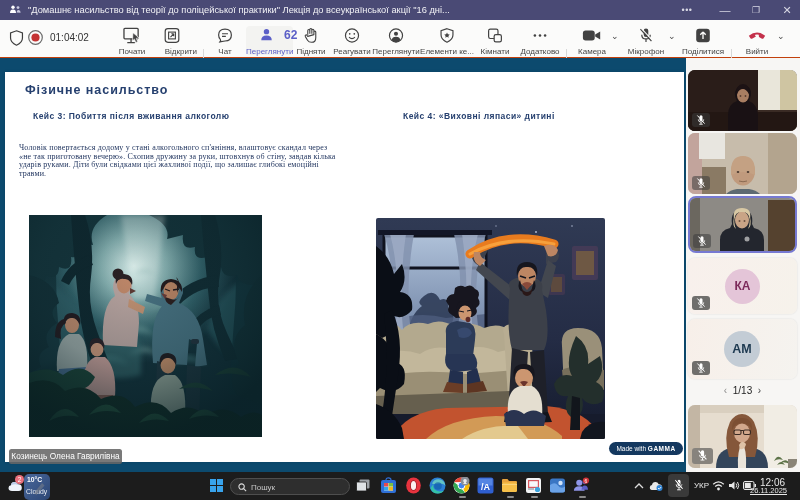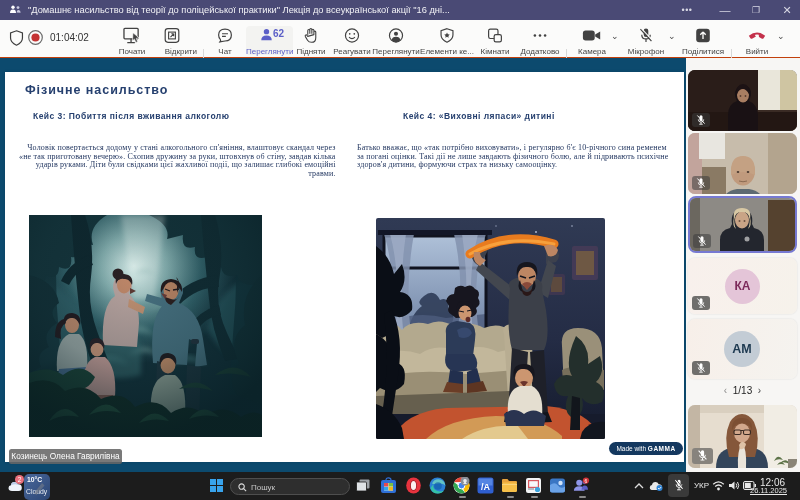--- a/index.html
+++ b/index.html
@@ -92,21 +92,21 @@
           <path d="M6.5 8 H13.5 M6.5 11 H11" stroke="#424242" stroke-width="1.3"></path>
         </svg>
       <div class="lbl">Чат</div>
     </div>
     <div class="abs" style="left:246px;top:6px;width:47px;height:29px;background:#f3f3f1;border-radius:4px;"></div>
     <div class="tbtn" style="left:246px;width:47px;">
       <svg style="left:13px;transform:none;" width="15" height="16" viewBox="0 0 20 20">
           <circle cx="10" cy="5.5" r="3.6" fill="#5b5fc7"></circle>
           <path d="M3 17 Q3 10.5 10 10.5 Q17 10.5 17 17 Z" fill="#5b5fc7"></path>
         </svg>
-      <div class="abs" style="left:27px;top:5px;font-size:10px;font-weight:bold;color:#5b5fc7;">62</div>
+      <div class="abs" style="left:38px;top:5px;font-size:12px;font-weight:bold;color:#5b5fc7;">62</div>
       <div class="lbl" style="color:#5b5fc7;">Переглянути</div>
     </div>
     <div class="tbtn" style="left:289px;width:44px;">
       <svg width="17" height="17" viewBox="0 0 20 20">
           <path d="M6.2 9 V4.4 Q6.2 3 7.4 3 Q8.6 3 8.6 4.4 V8 M8.6 8 V3.2 Q8.6 1.8 9.8 1.8 Q11 1.8 11 3.2 V8 M11 8 V4 Q11 2.7 12.2 2.7 Q13.4 2.7 13.4 4 V9 M13.4 9 V6 Q13.4 4.8 14.5 4.8 Q15.6 4.8 15.6 6 V12.5 Q15.6 18 10.7 18 Q7.4 18 5.9 15.5 L3.4 11.3 Q2.7 10 3.8 9.4 Q4.8 8.9 5.5 10 L6.2 11 Z" fill="none" stroke="#424242" stroke-width="1.3" stroke-linejoin="round"></path>
         </svg>
       <div class="lbl">Підняти</div>
     </div>
     <div class="tbtn" style="left:326px;width:52px;">
       <svg width="17" height="17" viewBox="0 0 20 20">
@@ -183,22 +183,21 @@
       <div class="lbl">Вийти</div>
     </div>
     <div class="chev" style="left:777px;">⌄</div>
   </div>
 
   <div id="stage">
     <div id="slide">
       <h1>Фізичне насильство</h1>
       <div class="caseh" style="left:28px;">Кейс 3: Побиття після вживання алкоголю</div>
       <div class="caseh" style="left:398px;">Кейс 4: «Виховні ляпаси» дитині</div>
-      <div class="bodytxt" style="left:14px; top:72px;text-align:right;">Чоловік повертається додому у стані алкогольного сп'яніння, влаштовує скандал через<br>«не так приготовану вечерю». Схопив дружину за руки, штовхнув об стіну, завдав кілька<br>ударів руками. Діти були свідками цієї жахливої події, що залишає глибокі емоційні<br>травми.</div>
-      <div class="bodytxt" style="left:352px; top:72px;">Батько вважає, що «так потрібно виховувати», і регулярно б'є 10-річного сина ременем<br>за погані оцінки. Такі дії не лише завдають фізичного болю, але й підривають психічне<br>здоров'я дитини, формуючи страх та низьку самооцінку.</div>
+      <div class="bodytxt" style="left:14px; top:72px;">Чоловік повертається додому у стані алкогольного сп'яніння, влаштовує скандал через<br>«не так приготовану вечерю». Схопив дружину за руки, штовхнув об стіну, завдав кілька<br>ударів руками. Діти були свідками цієї жахливої події, що залишає глибокі емоційні<br>травми.</div>
       <div id="img1" class="abs" style="left:24px; top:143px; width:233px; height:222px;">
       <svg width="233" height="222" viewBox="0 0 233 222">
         <defs>
           <radialGradient id="jbg" cx="45%" cy="23%" r="44%">
             <stop offset="0" stop-color="#d4e9e6"></stop>
             <stop offset="0.32" stop-color="#86b0b0"></stop>
             <stop offset="0.66" stop-color="#33636b"></stop>
             <stop offset="1" stop-color="#132f38"></stop>
           </radialGradient>
           <radialGradient id="jvig" cx="44%" cy="28%" r="72%">

